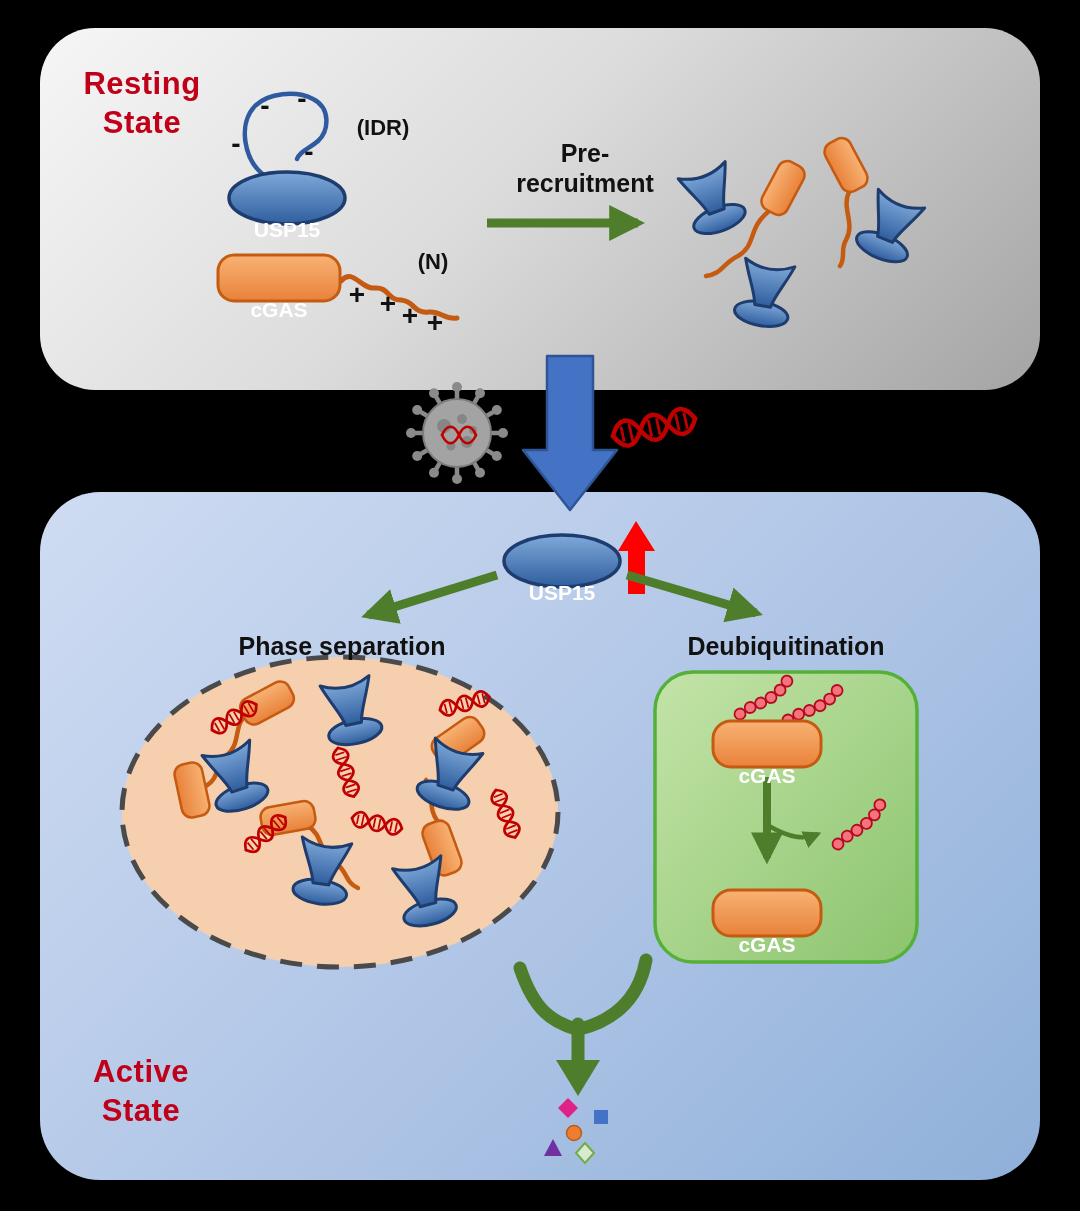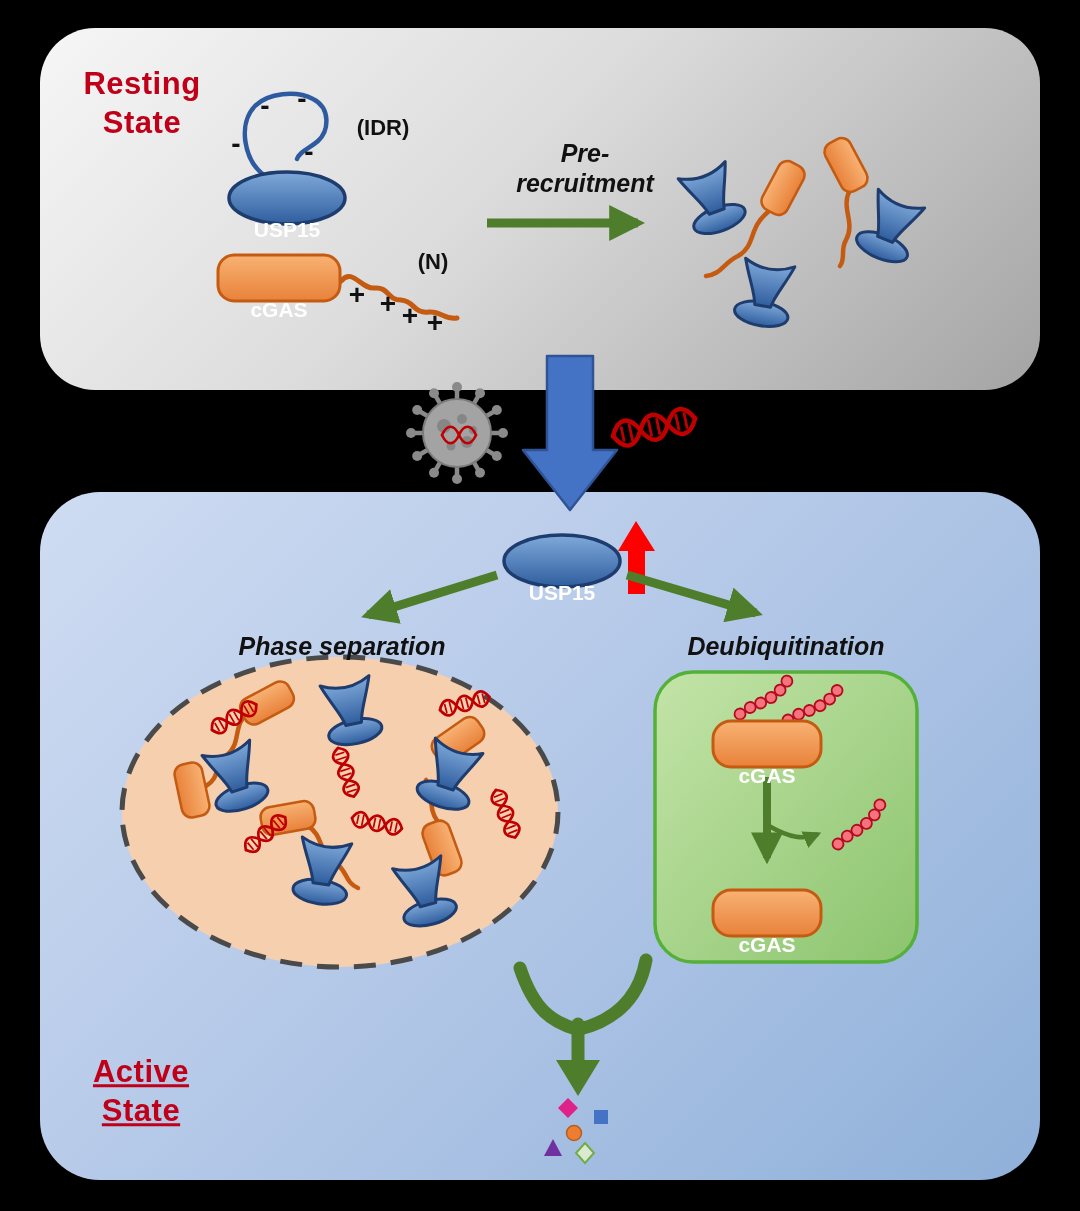--- a/index.html
+++ b/index.html
@@ -20,21 +20,21 @@
   svg.overlay { position:absolute; left:0; top:0; }
   .lbl {
     position:absolute; transform:translate(-50%,-50%);
     white-space:pre-line; text-align:center; line-height:1.2;
     font-weight:bold; color:#111;
   }
   .title { font-size:31px; color:#c00018; line-height:1.25; letter-spacing:.5px; }
   .white { color:#fff;margin-top:32px; }
   .fs21 { font-size:21px; }
   .fs22 { font-size:22px; }
-  .fs25 { font-size:25px;font-style:italic; }
+  .fs25 { font-size:25px; }
   .sign { font-size:28px; line-height:1; }
 </style>
 </head>
 <body>
 
 <div class="stage">
 
   <div class="panel resting"></div>
   <div class="panel active"></div>
 
@@ -209,16 +209,16 @@
   <div class="lbl sign" style="left:410px; top:316px;">+</div>
   <div class="lbl sign" style="left:435px; top:323px;">+</div>
   <div class="lbl fs25" style="left:585px; top:168px;">Pre-
 recruitment</div>
 
   <div class="lbl fs21 white" style="left:562px; top:561px;">USP15</div>
   <div class="lbl fs25" style="left:786px; top:646px;">Deubiquitination</div>
   <div class="lbl fs25" style="left:342px; top:646px;">Phase separation</div>
   <div class="lbl fs21 white" style="left:767px; top:744px;">cGAS</div>
   <div class="lbl fs21 white" style="left:767px; top:913px;">cGAS</div>
-  <div class="lbl title" style="left:141px; top:1092px;text-decoration:underline;">Active
+  <div class="lbl title" style="left:141px; top:1092px;">Active
 State</div>
 
 </div>
 
 </body></html>

